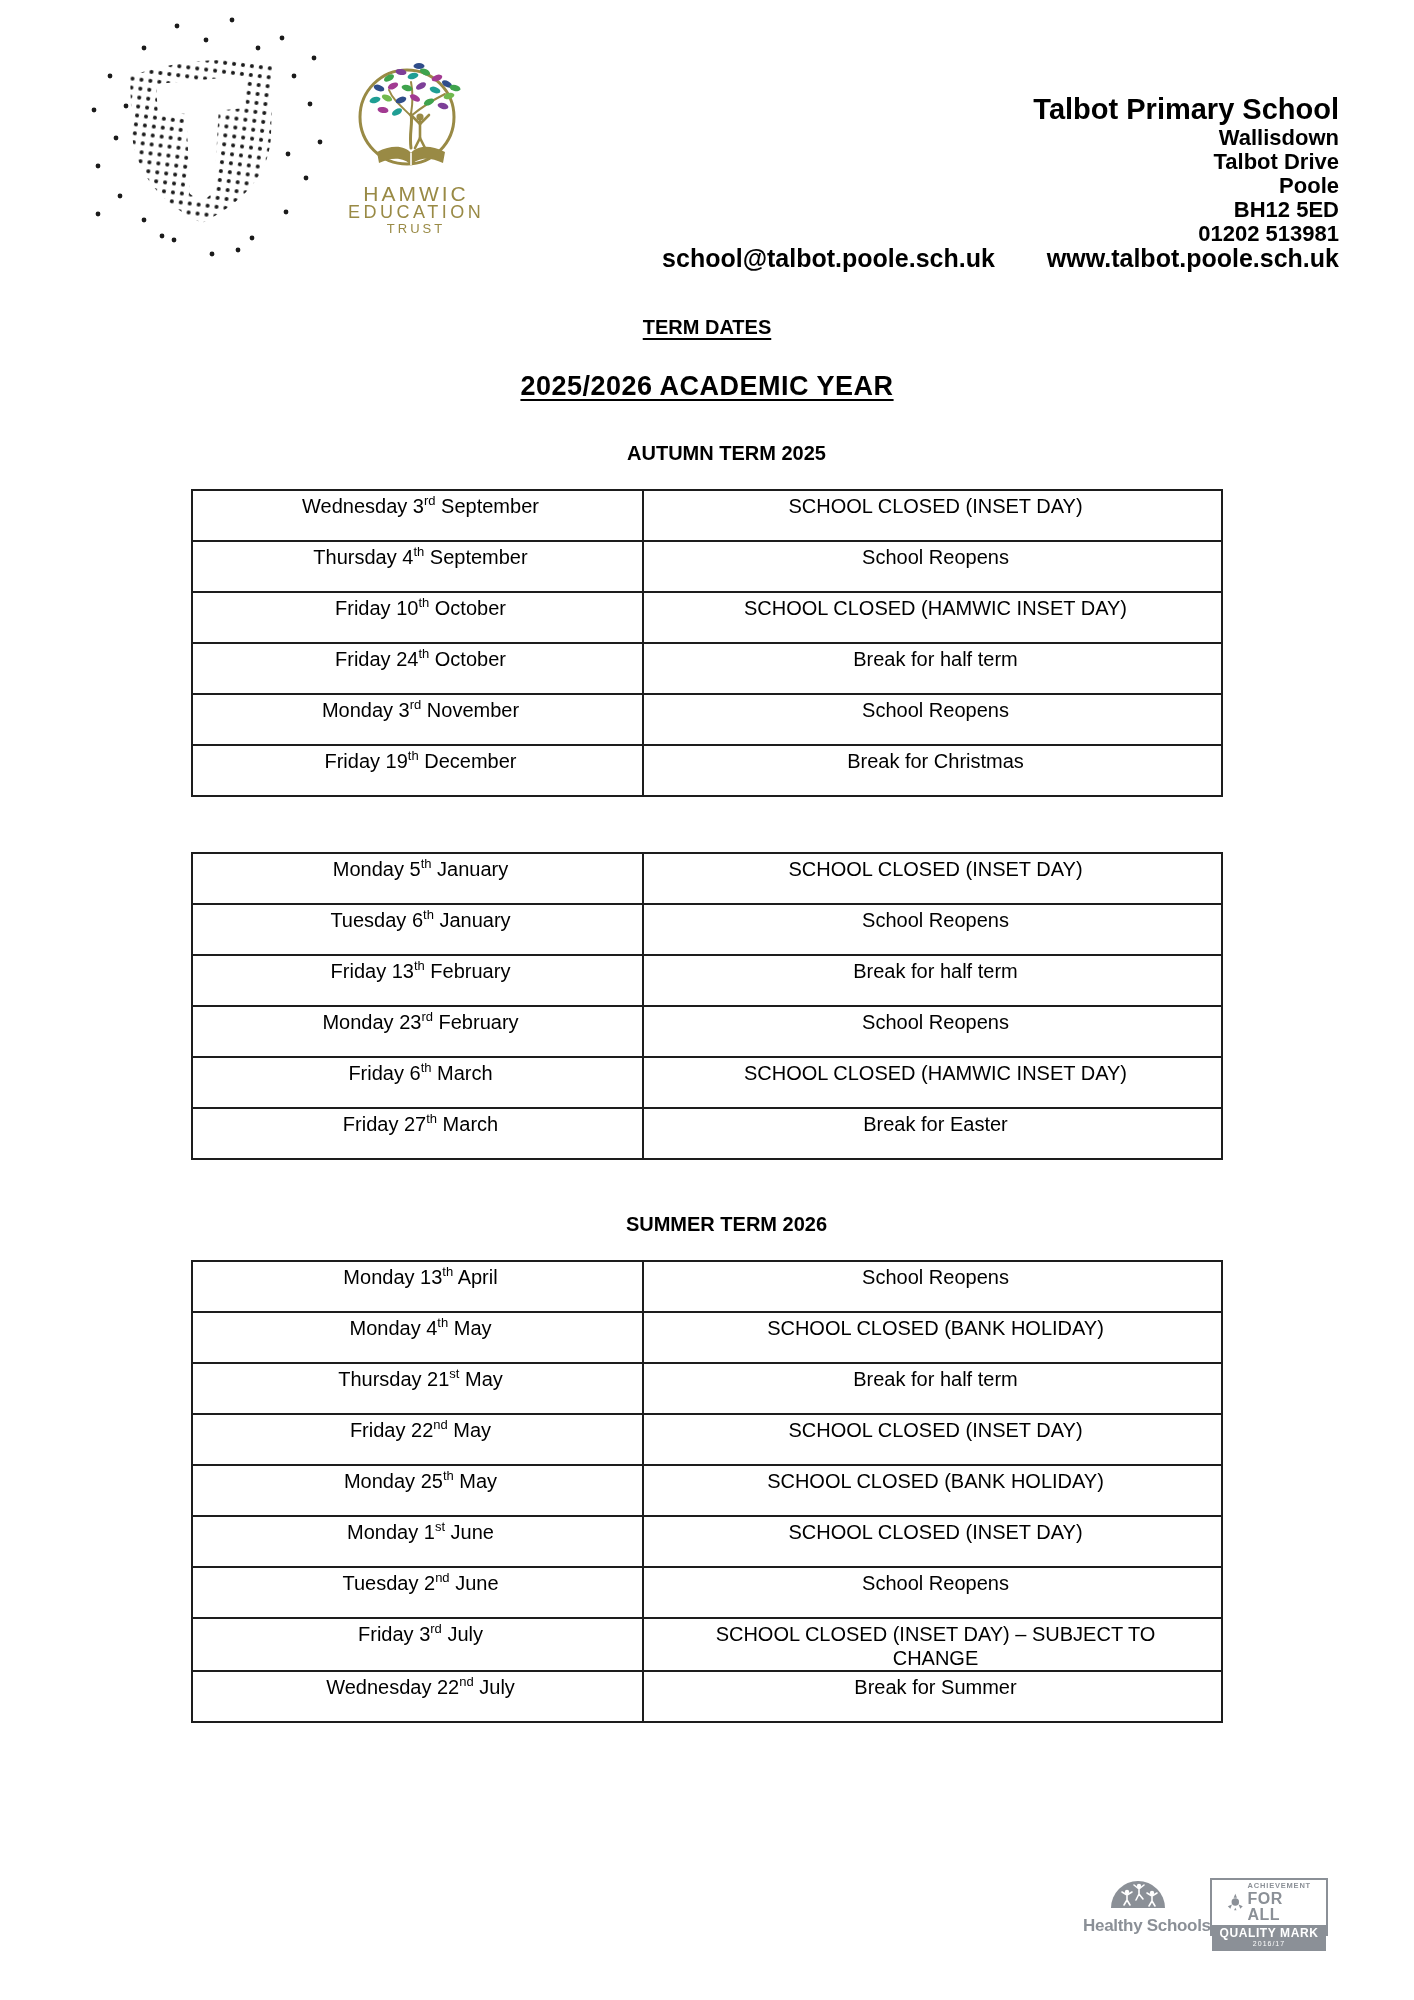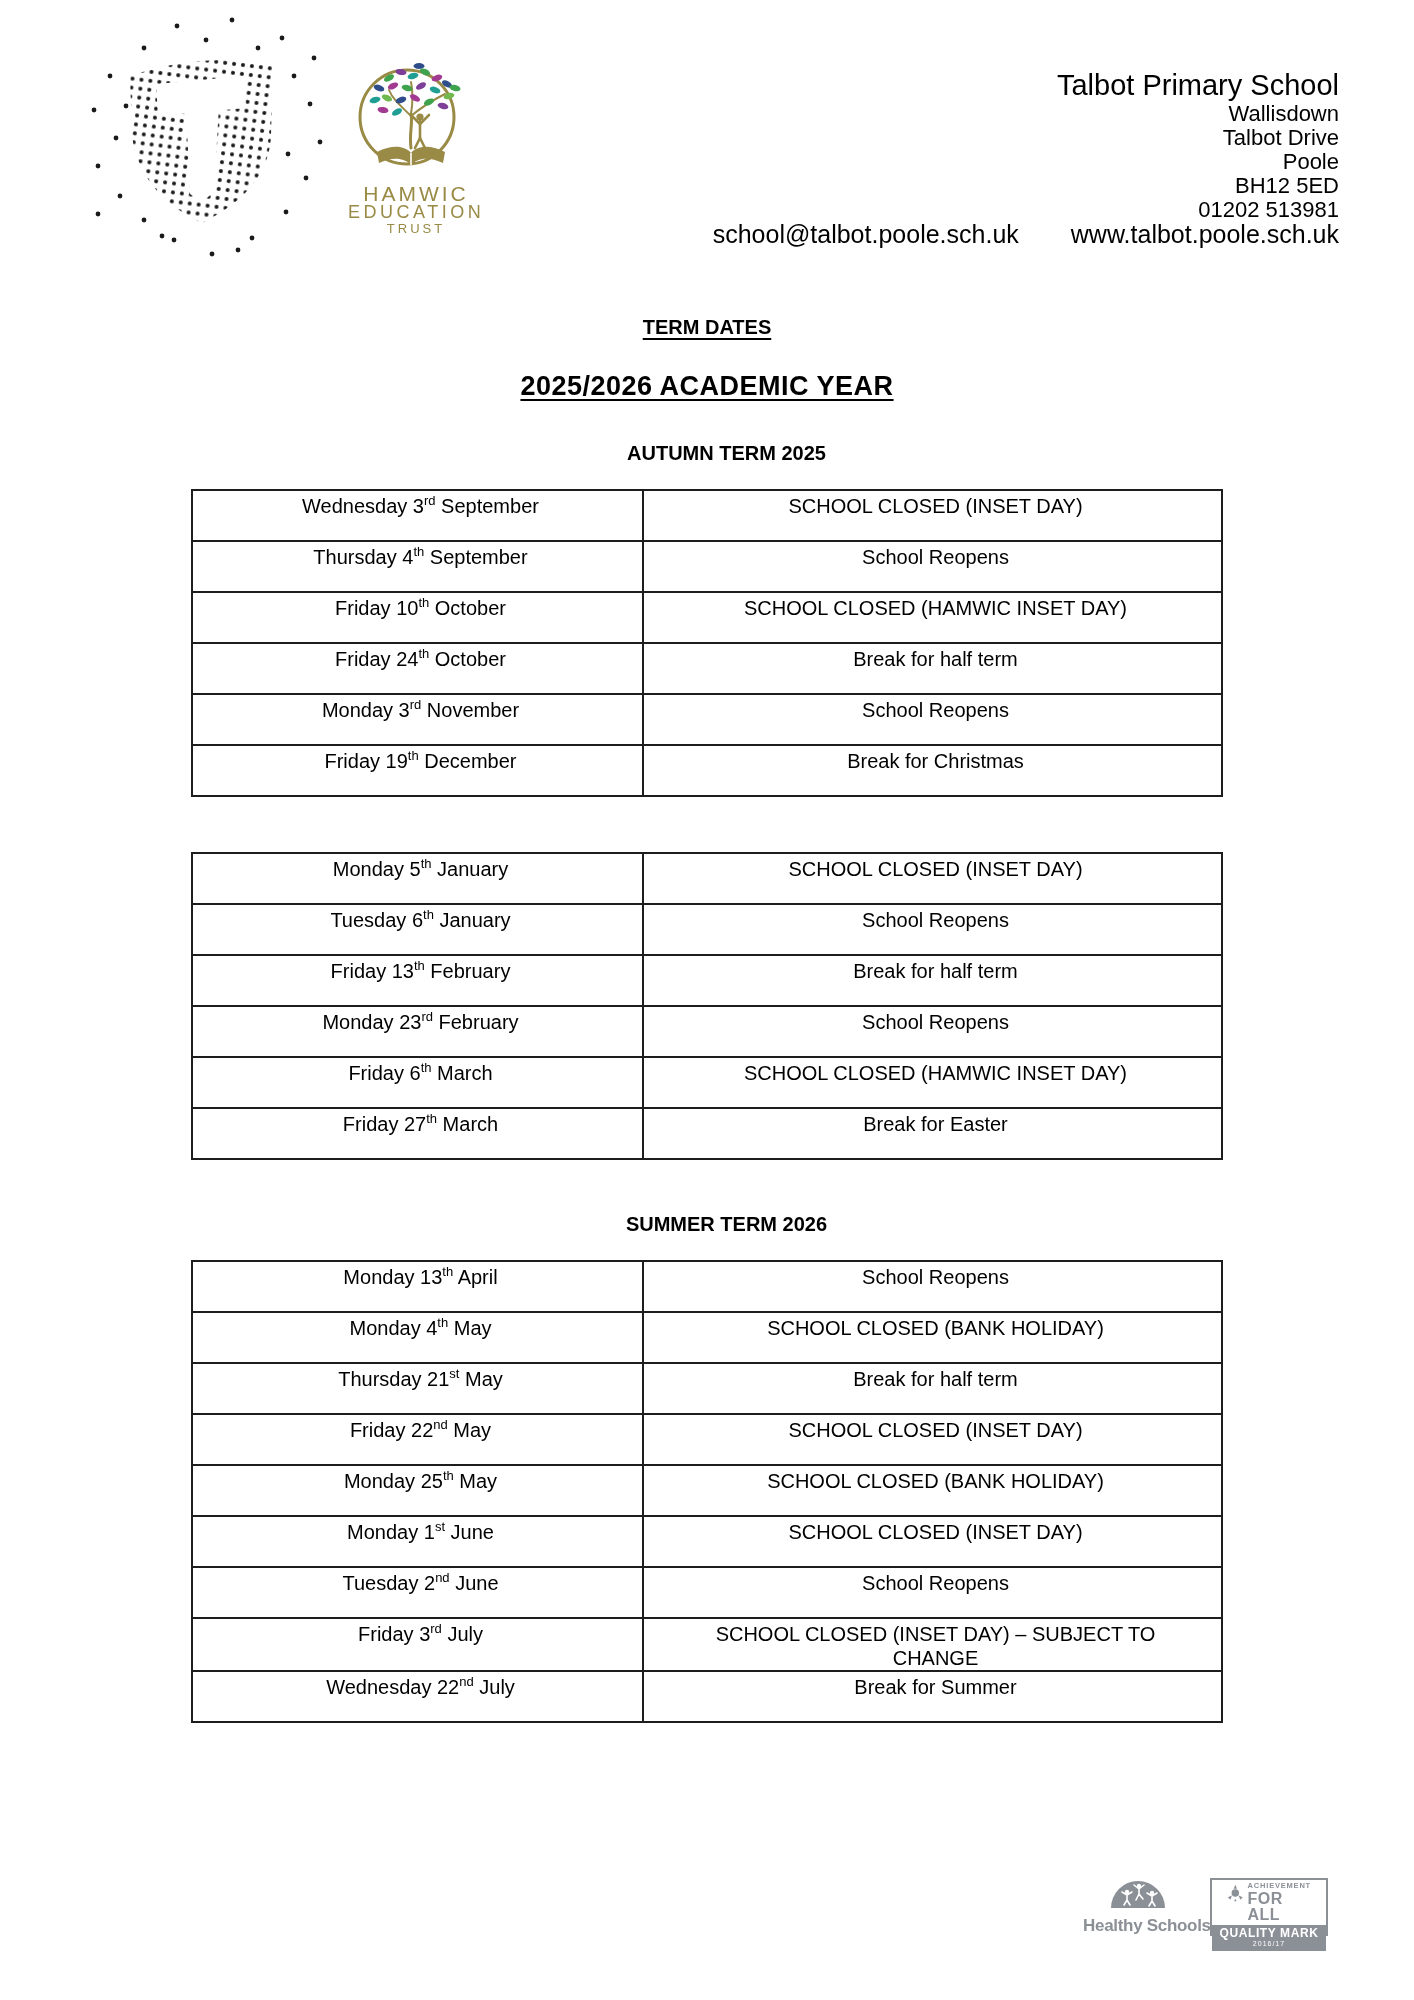--- a/index.html
+++ b/index.html
@@ -9,21 +9,21 @@
     margin:0 auto;
   }
   
   .dotted-logo{position:absolute;left:82px;top:14px;width:250px;height:256px;}
   .hamwic{position:absolute;left:348px;top:58px;width:136px;height:180px;text-align:center;}
   .hamwic-text{margin-top:9px;color:var(--hamwic-gold);line-height:1;}
   .hamwic-l1{font-size:21px;letter-spacing:3px;line-height:22px;}
   .hamwic-l2{font-size:18px;letter-spacing:3.5px;line-height:15px;margin-top:0;}
   .hamwic-l3{font-size:13px;letter-spacing:3px;line-height:15px;margin-top:1px;}
   
-  .school-header{position:absolute;top:68px;right:75px;text-align:right;}
+  .school-header{position:absolute;top:92px;right:75px;text-align:right;font-weight:bold;}
   .school-name{font-size:29px;line-height:34px;}
   .addr-line{font-size:22px;line-height:24px;}
   .contact-line{font-size:25px;line-height:24px;display:flex;gap:52px;justify-content:flex-end;}
   
   .page-title{
     position:absolute;top:316px;left:0;width:100%;text-align:center;
     font-size:20px;font-weight:bold;
   }
   .page-title span,.subtitle span{
     text-decoration:underline;text-decoration-thickness:2px;text-underline-offset:4px;
@@ -49,21 +49,21 @@
     vertical-align:top;text-align:center;padding:3px 0 0 6px;line-height:24px;
   }
   table.term-table sup{font-size:13px;line-height:0;}
   
   .healthy-schools{position:absolute;left:1083px;top:1876px;width:110px;text-align:center;color:var(--footer-gray);}
   .hs-label{font-size:17px;font-weight:bold;letter-spacing:-0.3px;margin-top:4px;white-space:nowrap;}
   .quality-mark{
     position:absolute;left:1210px;top:1878px;width:118px;height:58px;box-sizing:border-box;
     border:2px solid var(--footer-gray);background:#fff;display:flex;flex-direction:column;
   }
-  .qm-top{flex:1;display:flex;justify-content:center;gap:4px;padding:2px 15px;}
+  .qm-top{flex:1;display:flex;align-items:center;justify-content:center;gap:4px;padding:2px 15px;}
   .qm-words{color:var(--footer-gray);text-align:left;line-height:1;}
   .qm-w1{font-size:7.5px;letter-spacing:.8px;font-weight:bold;}
   .qm-w2{font-size:16px;font-weight:bold;letter-spacing:.4px;margin-top:1px;}
   .qm-band{background:var(--footer-gray);color:#fff;text-align:center;padding:2px 0 3px;}
   .qm-b1{font-size:12px;font-weight:bold;letter-spacing:.6px;line-height:13px;}
   .qm-b2{font-size:7px;line-height:8px;letter-spacing:1px;}
 </style>
 </head>
 <body>
 

